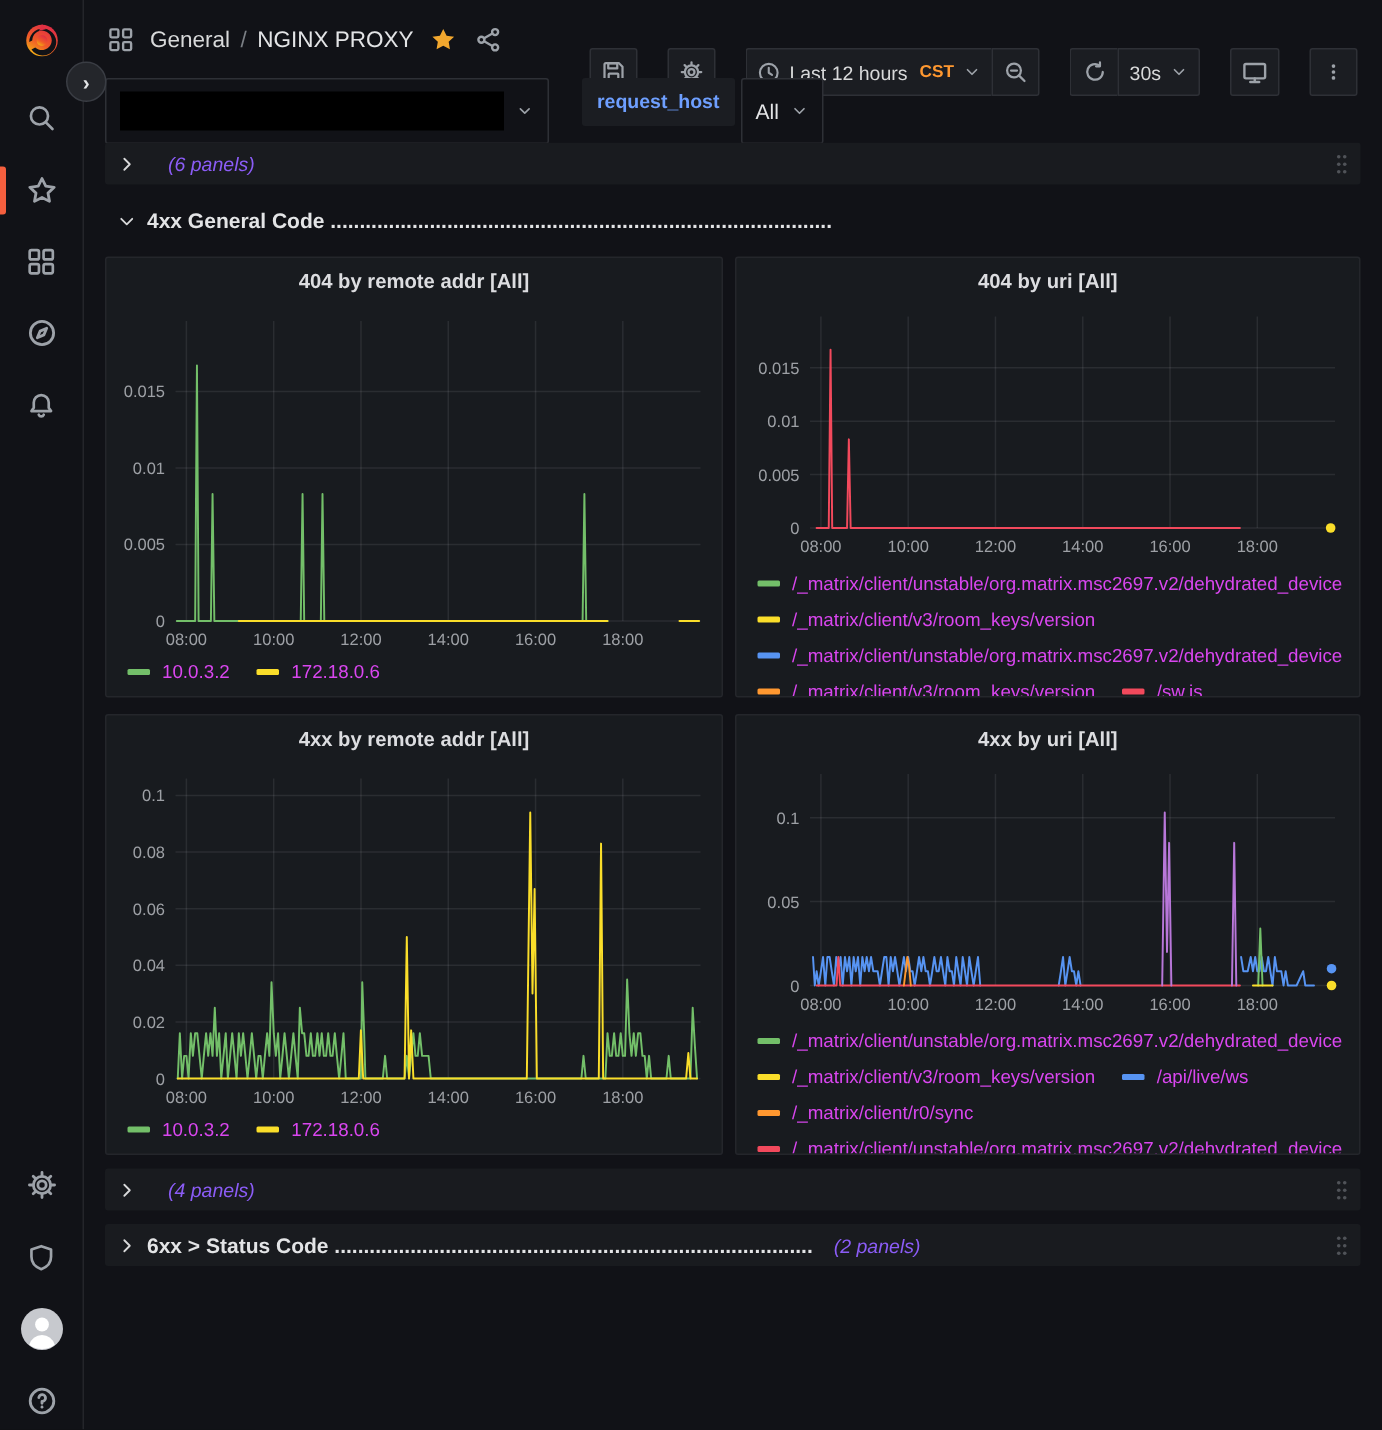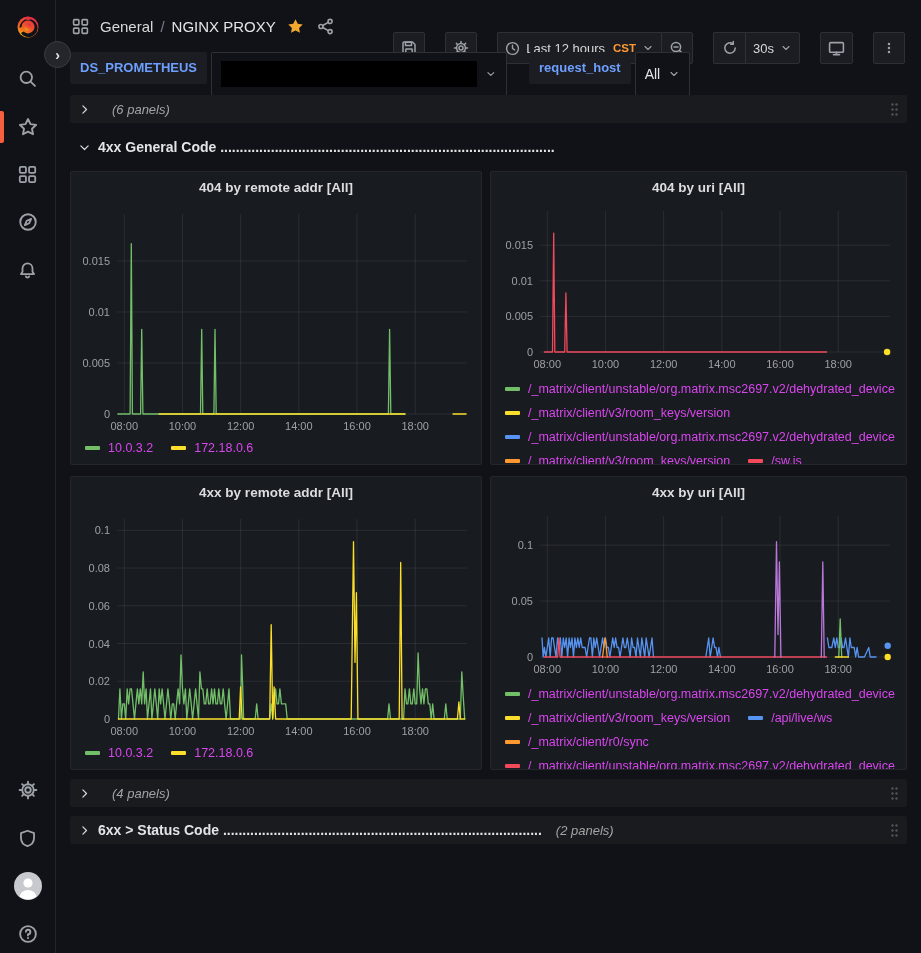--- a/index.html
+++ b/index.html
@@ -81,21 +81,21 @@
 
   .row-banner {
     height:28px; background:#191b1f; border-radius:2px;
     display:flex; align-items:center; padding:0 8px; margin-bottom:10px; cursor:pointer;
   }
   .row-header {
     height:28px; display:flex; align-items:center; padding:0 8px; margin-bottom:10px; cursor:pointer;
   }
   .row-chev { margin-right:7px; display:flex; }
   .row-title { font-size:14px; font-weight:bold; color:#e3e4e6; white-space:nowrap; overflow:hidden; }
-  .row-count { font-size:13px; font-style:italic; color:#a3a3a3; margin-left:14px; white-space:nowrap; }
+  .row-count { font-size:13px; font-style:italic; color:#8b5cf6; margin-left:14px; white-space:nowrap; }
   .row-handle { margin-left:auto; display:flex; cursor:grab; opacity:0.85; }
 
   .panels-grid {
     display:grid; grid-template-columns:412px 417px; gap:11px 8px; margin-bottom:9px;
   }
   .panel {
     height:294px; background:#181b1f; border:1px solid #24262b; border-radius:2px;
     overflow:hidden; display:flex; flex-direction:column;text-align:center;
   }
   .panel-title {
@@ -306,21 +306,20 @@
             <circle cx="8" cy="3.5" r="1.4" fill="#9da2a9"></circle>
               <circle cx="8" cy="8" r="1.4" fill="#9da2a9"></circle>
               <circle cx="8" cy="12.5" r="1.4" fill="#9da2a9"></circle>
           </svg>
         </button>
       </div>
     </header>
 
     <div class="submenu">
       <div style="display:flex">
-        <div class="var-label" style="border-radius:2px;margin-right:4px">DS_PROMETHEUS</div>
         <div class="var-value" style="width:296px;justify-content:space-between">
           <span class="redacted"></span>
           <svg width="12" height="12" viewBox="0 0 16 16" class="side-icon-stroke">
             <path d="M4 6l4 4 4-4"></path>
           </svg>
         </div>
       </div>
       <div style="display:flex;margin-left:12px">
         <div class="var-label" style="border-radius:2px;margin-right:4px">request_host</div>
         <div class="var-value">

